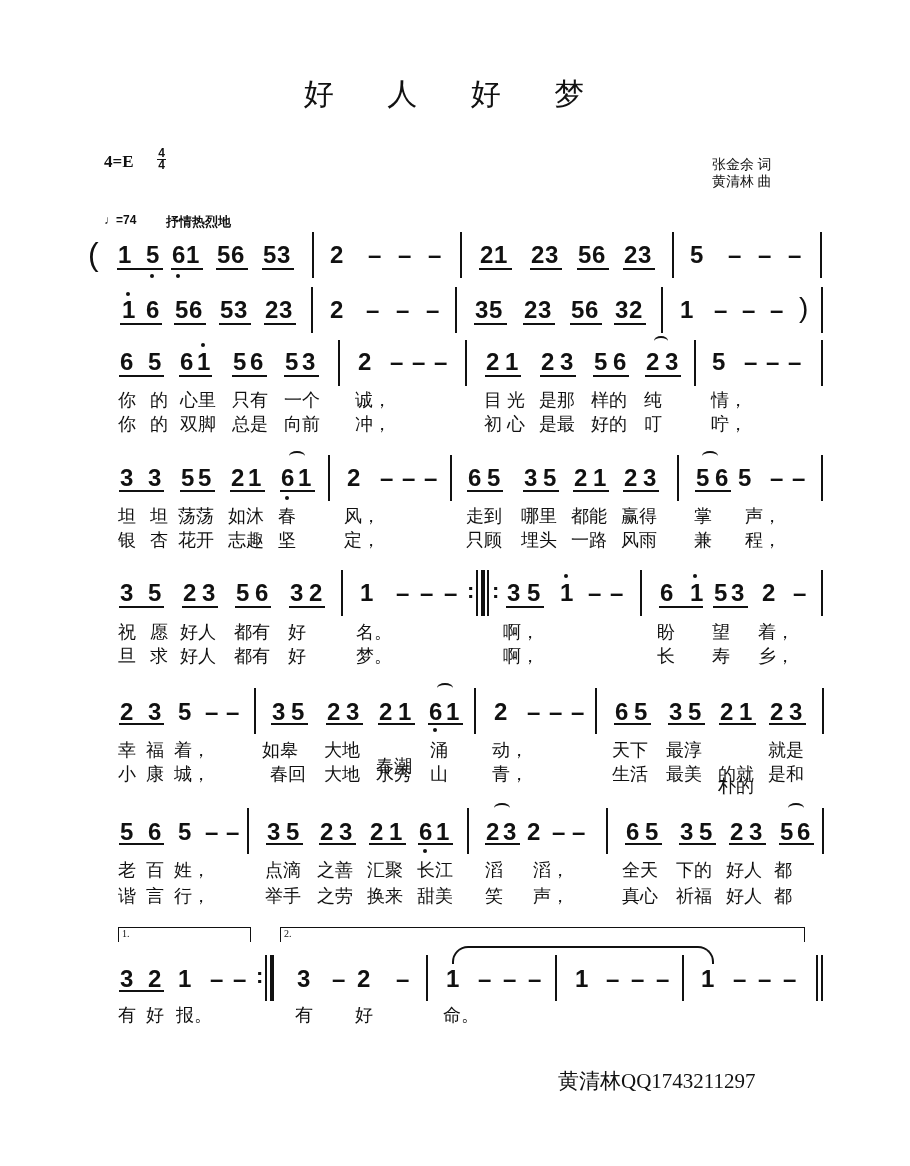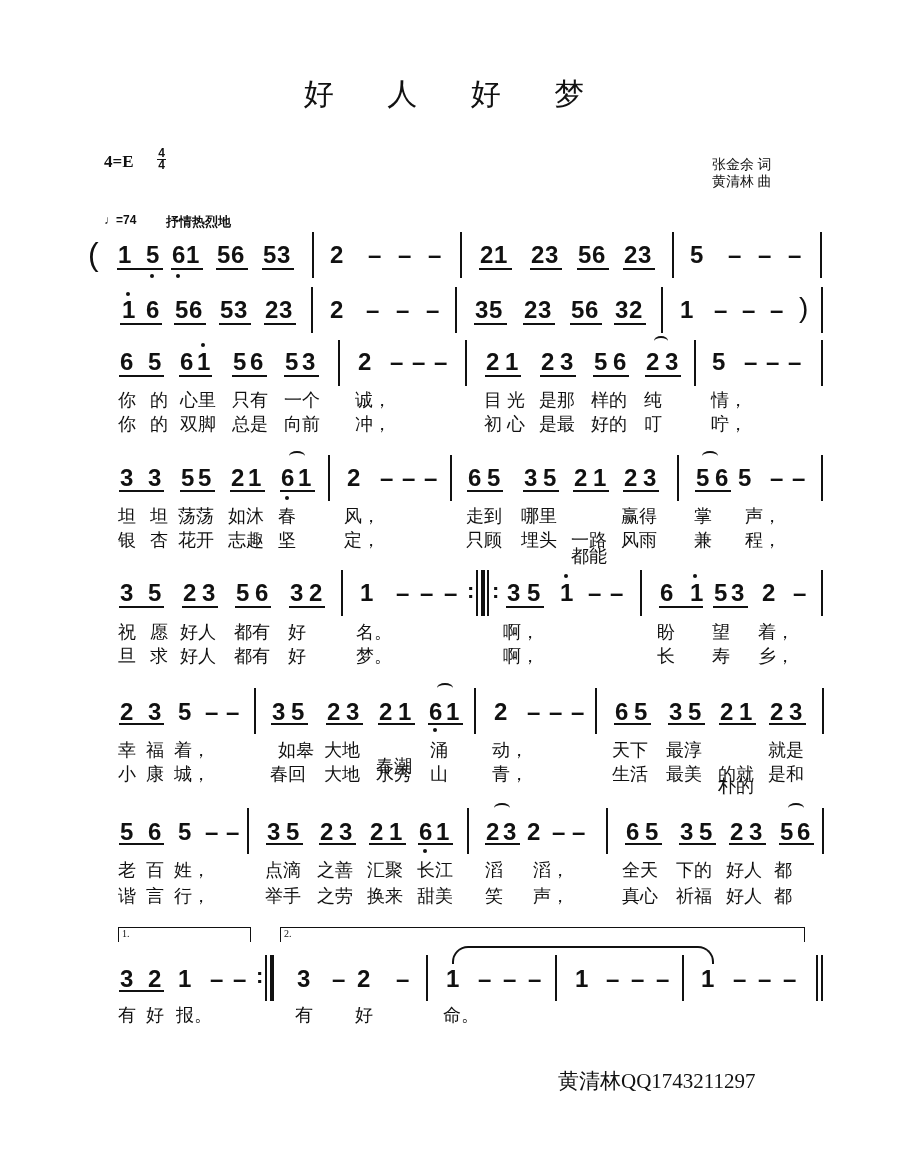--- a/index.html
+++ b/index.html
@@ -236,21 +236,21 @@
   <div class="bar" style="left:821px;top:455px;height:46px;"></div>
 
   <span class="lyric" style="left:118px;top:506px;">坦</span>
   <span class="lyric" style="left:150px;top:506px;">坦</span>
   <span class="lyric" style="left:178px;top:506px;">荡荡</span>
   <span class="lyric" style="left:228px;top:506px;">如沐</span>
   <span class="lyric" style="left:278px;top:506px;">春</span>
   <span class="lyric" style="left:344px;top:506px;">风，</span>
   <span class="lyric" style="left:466px;top:506px;">走到</span>
   <span class="lyric" style="left:521px;top:506px;">哪里</span>
-  <span class="lyric" style="left:571px;top:506px;margin-top:40px;">都能</span>
+  <span class="lyric" style="left:571px;top:506px;">都能</span>
   <span class="lyric" style="left:621px;top:506px;">赢得</span>
   <span class="lyric" style="left:694px;top:506px;">掌</span>
   <span class="lyric" style="left:745px;top:506px;">声，</span>
   <span class="lyric" style="left:118px;top:530px;">银</span>
   <span class="lyric" style="left:150px;top:530px;">杏</span>
   <span class="lyric" style="left:178px;top:530px;">花开</span>
   <span class="lyric" style="left:228px;top:530px;">志趣</span>
   <span class="lyric" style="left:278px;top:530px;">坚</span>
   <span class="lyric" style="left:344px;top:530px;">定，</span>
   <span class="lyric" style="left:466px;top:530px;">只顾</span>
@@ -363,21 +363,21 @@
   <span class="note" style="left:739px;top:700px;">1</span>
   <div class="ul" style="left:719px;top:723px;width:37px;"></div>
   <span class="note" style="left:770px;top:700px;">2</span>
   <span class="note" style="left:789px;top:700px;">3</span>
   <div class="ul" style="left:769px;top:723px;width:37px;"></div>
   <div class="bar" style="left:822px;top:688px;height:46px;"></div>
 
   <span class="lyric" style="left:118px;top:740px;">幸</span>
   <span class="lyric" style="left:146px;top:740px;">福</span>
   <span class="lyric" style="left:174px;top:740px;">着，</span>
-  <span class="lyric" style="left:278px;top:740px;">如皋</span>
+  <span class="lyric" style="left:262px;top:740px;">如皋</span>
   <span class="lyric" style="left:324px;top:740px;">大地</span>
   <span class="lyric" style="left:376px;top:712px;margin-top:44px;">春潮</span>
   <span class="lyric" style="left:430px;top:740px;">涌</span>
   <span class="lyric" style="left:492px;top:740px;">动，</span>
   <span class="lyric" style="left:612px;top:740px;">天下</span>
   <span class="lyric" style="left:666px;top:740px;">最淳</span>
   <span class="lyric" style="left:718px;top:776px;">朴的</span>
   <span class="lyric" style="left:768px;top:740px;">就是</span>
   <span class="lyric" style="left:118px;top:764px;">小</span>
   <span class="lyric" style="left:146px;top:764px;">康</span>

